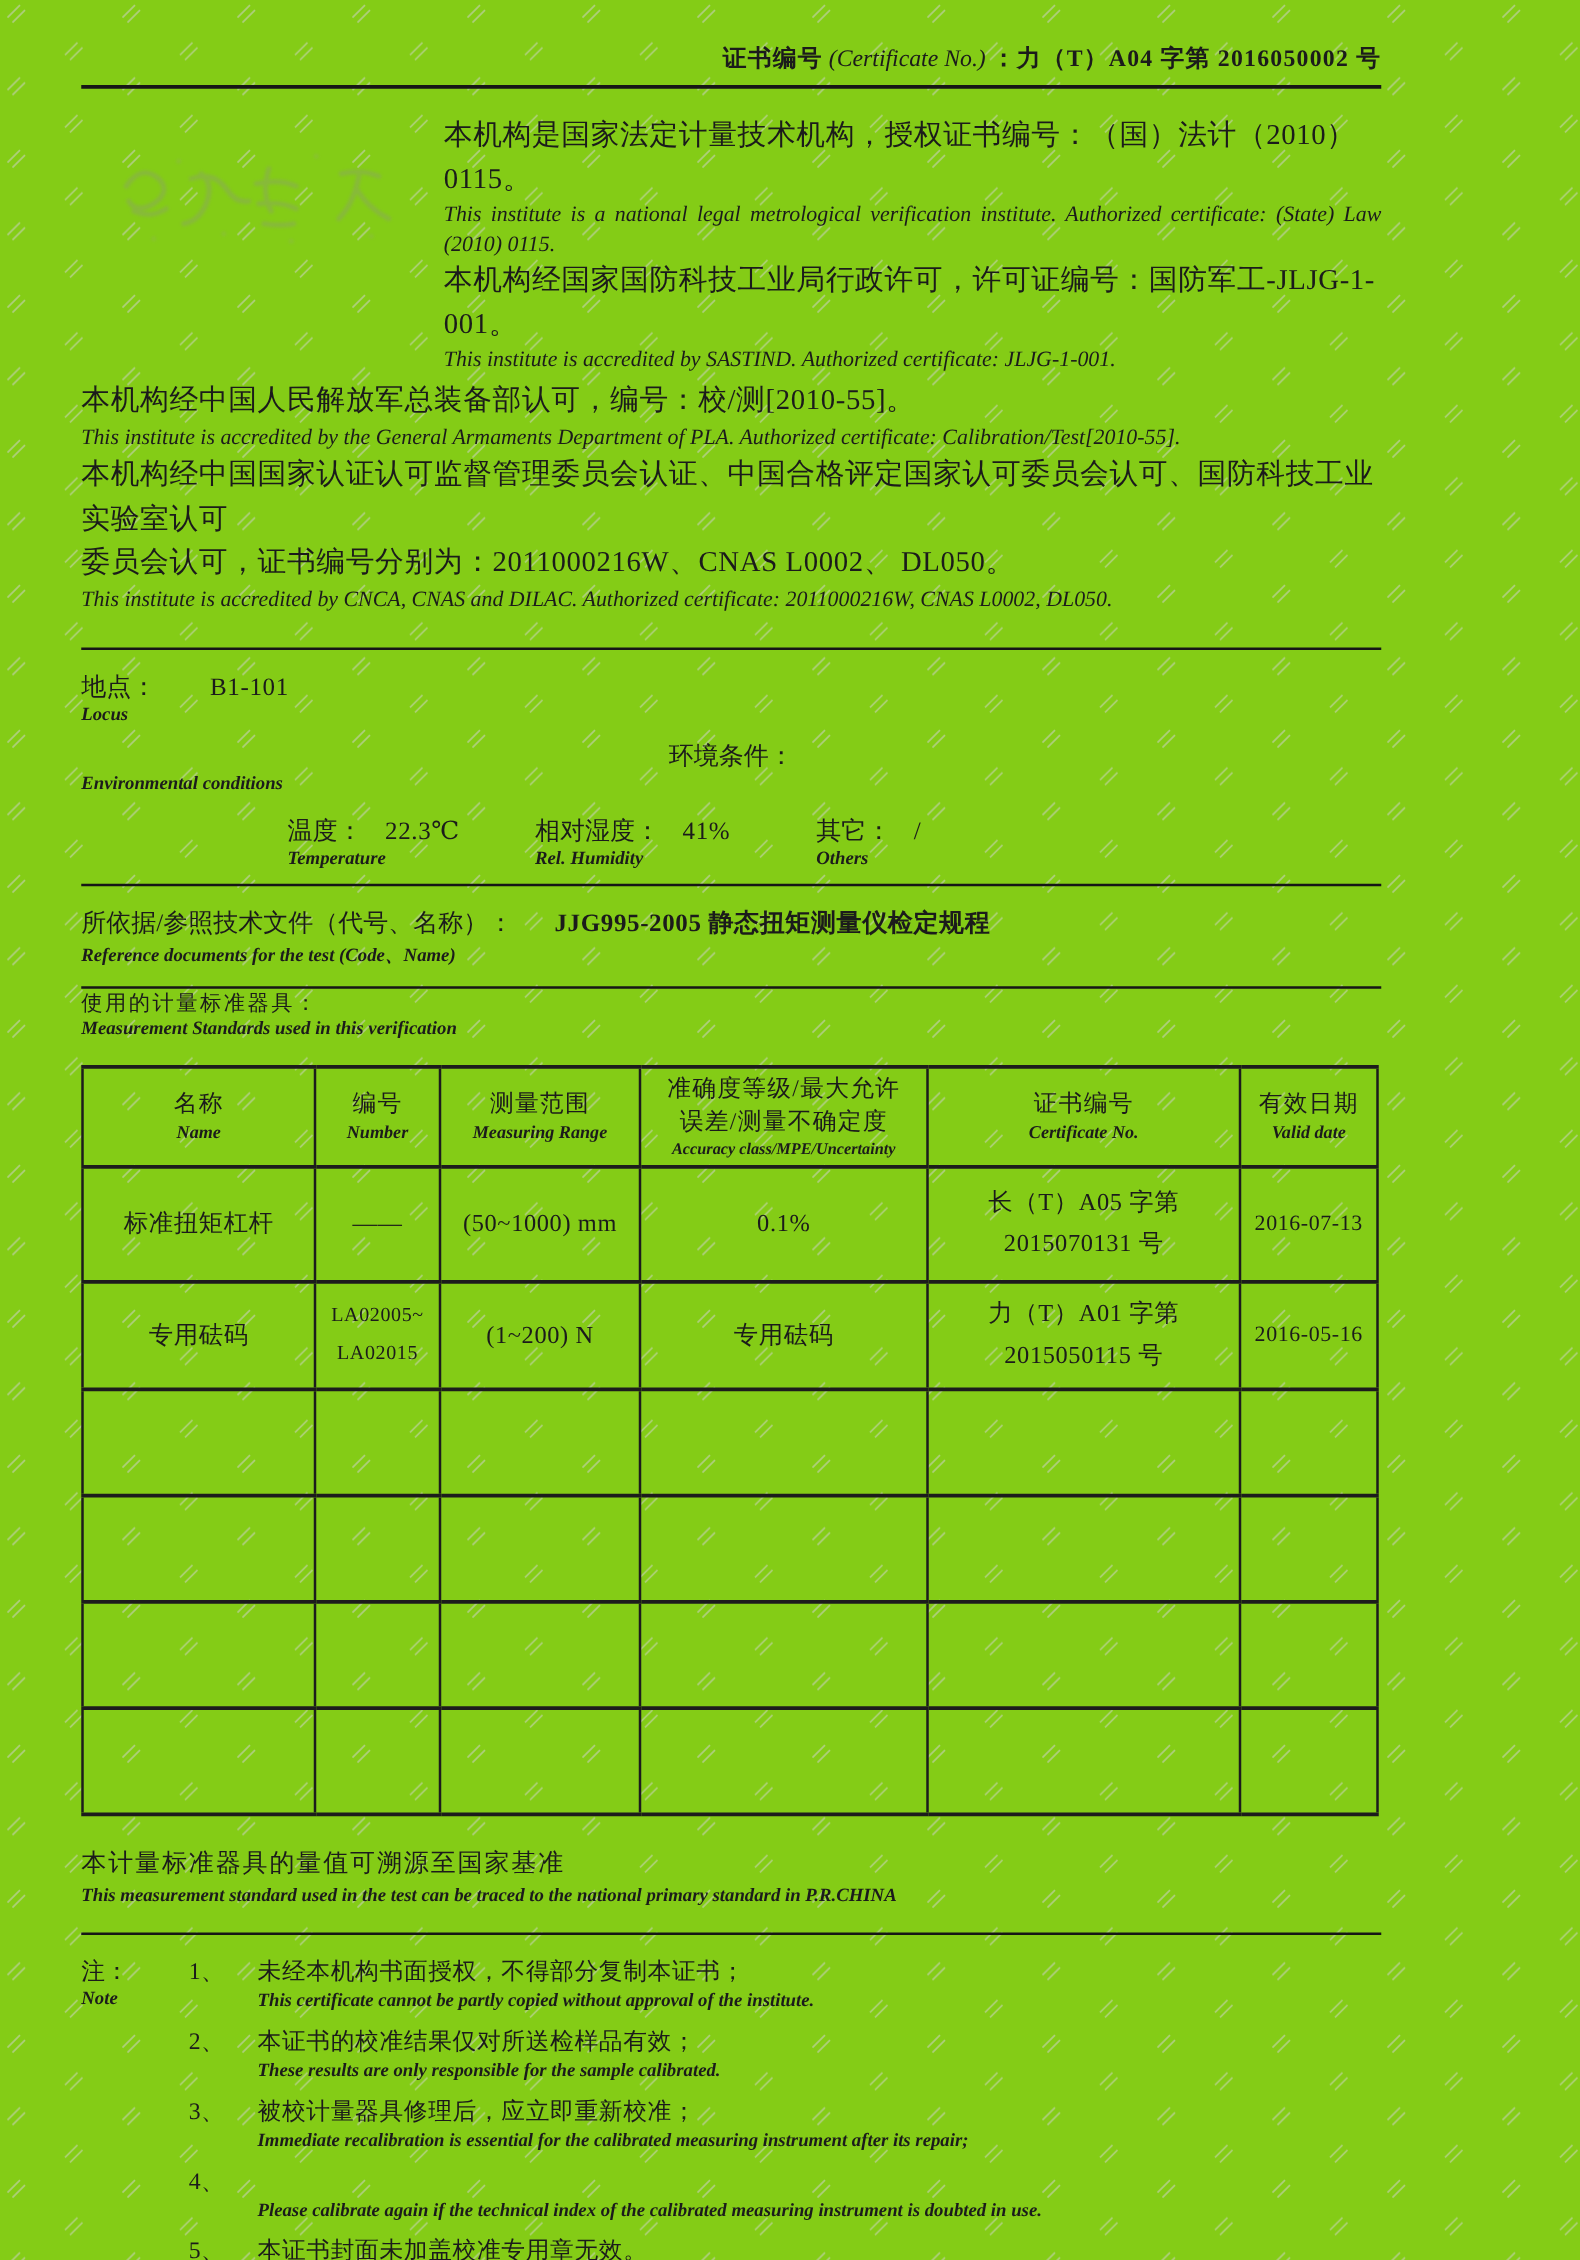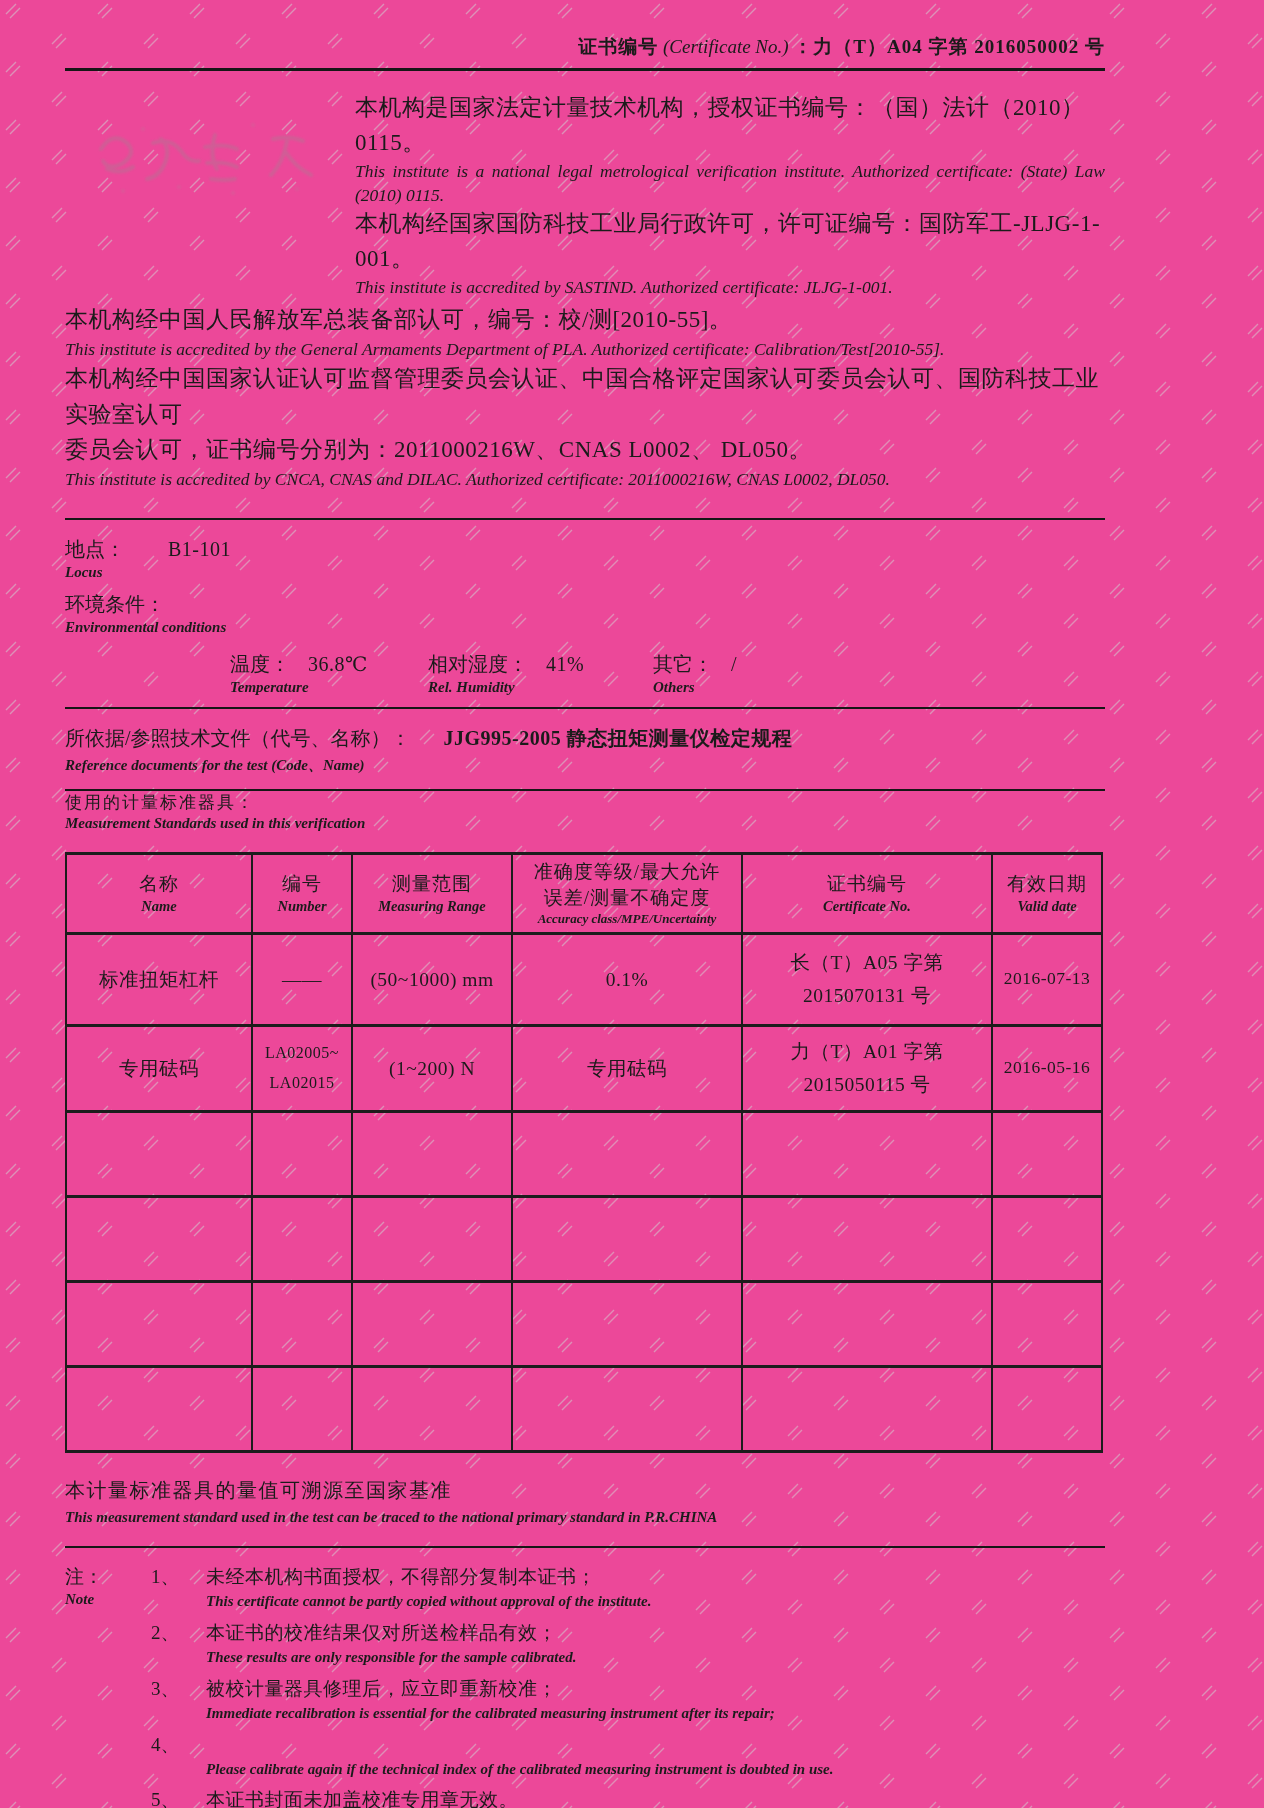--- a/index.html
+++ b/index.html
@@ -1,19 +1,19 @@
 <!DOCTYPE html>
 <html><head>
 <meta charset="utf-8">
 <style>
   html,body{margin:0;padding:0;background:#ffffff;}
   .page{
     position:relative;
     width:1264px;height:1808px;
-    background:#ec4899;
+    background:#84cc16;
     overflow:hidden;
     font-family:"Liberation Serif","DejaVu Serif",serif;
     color:#1b1b1b;
   }
   .watermark{position:absolute;inset:0;z-index:0;pointer-events:none;}
   .content{position:relative;z-index:1;width:1040px;margin-left:65px;}
 
   
   .top-header{padding-top:34px;text-align:right;font-size:19px;white-space:nowrap;}
   .cert-label-cn{font-weight:700;letter-spacing:1px;}
@@ -32,21 +32,21 @@
   .en-center{text-align:left;}
   .pla-block{margin-top:2px;}
   .pla-block .cn-line{line-height:1.55;}
 
   .section-gap{height:26px;}
 
   
   .label-en-sm{font-size:15px;font-weight:700;font-style:italic;line-height:1.25;}
   .locus-line{font-size:20px;margin-top:16px;}
   .locus-value{margin-left:38px;letter-spacing:.5px;margin-top:16px;}
-  .env-title{font-size:20px;margin-top:10px;}
+  .env-title{font-size:20px;margin-top:10px;text-align:center;}
   .env-row{display:flex;margin:14px 0 10px 165px;}
   .env-item{white-space:nowrap;}
   .env-temp{width:198px;}
   .env-hum{width:225px;}
   .env-cn{font-size:20px;}
   .env-val{font-size:20px;margin-left:14px;letter-spacing:.5px;}
 
   
   .ref-block{margin:16px 0 14px 0;}
   .ref-line{font-size:20px;}
@@ -159,21 +159,21 @@
       <span class="locus-value">B1-101</span>
     </div>
     <div class="label-en-sm">Locus</div>
 
     <div class="env-title">环境条件：</div>
     <div class="label-en-sm">Environmental conditions</div>
 
     <div class="env-row">
       <div class="env-item env-temp">
         <span class="env-cn">温度：</span>
-        <span class="env-val">36.8℃</span>
+        <span class="env-val">22.3℃</span>
         <div class="label-en-sm">Temperature</div>
       </div>
       <div class="env-item env-hum">
         <span class="env-cn">相对湿度：</span>
         <span class="env-val">41%</span>
         <div class="label-en-sm">Rel. Humidity</div>
       </div>
       <div class="env-item">
         <span class="env-cn">其它：</span>
         <span class="env-val">/</span>

